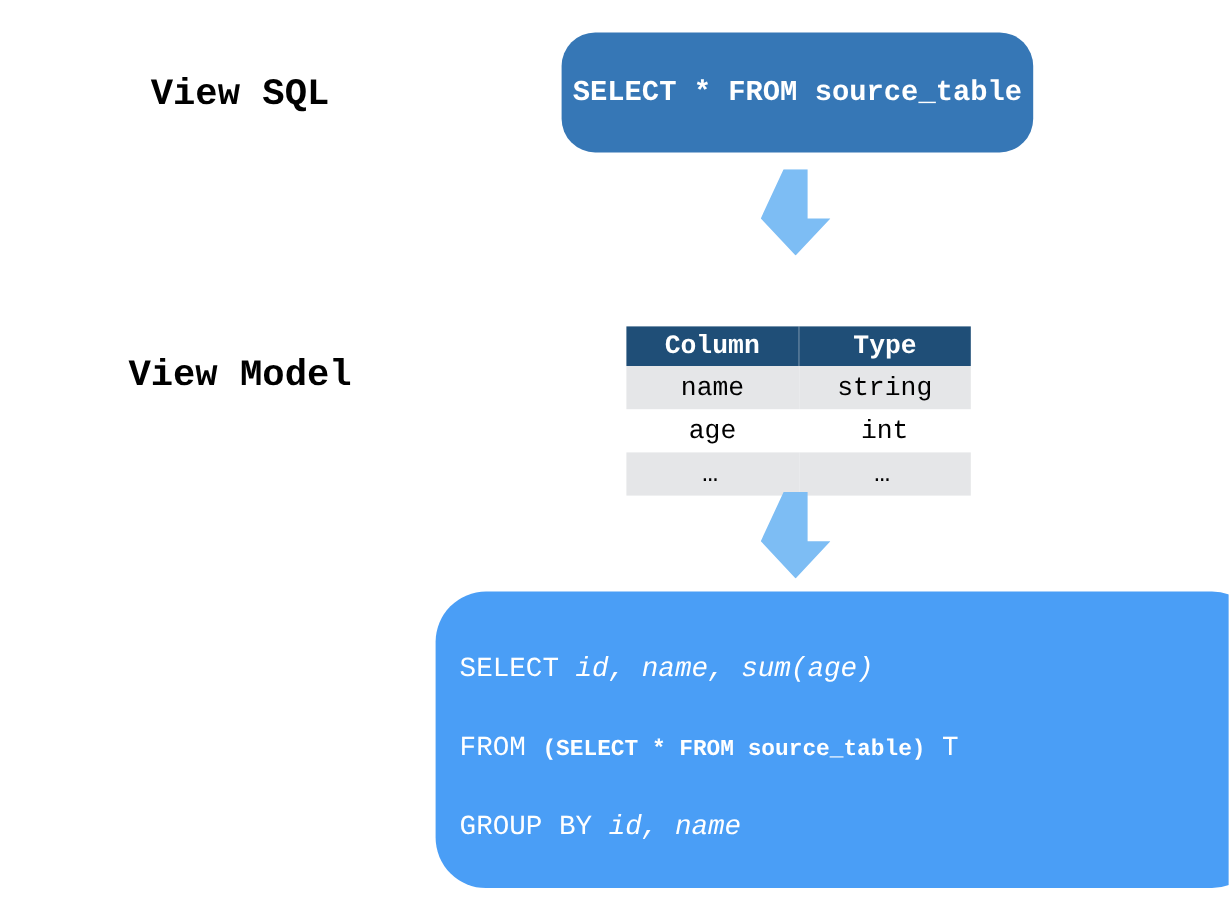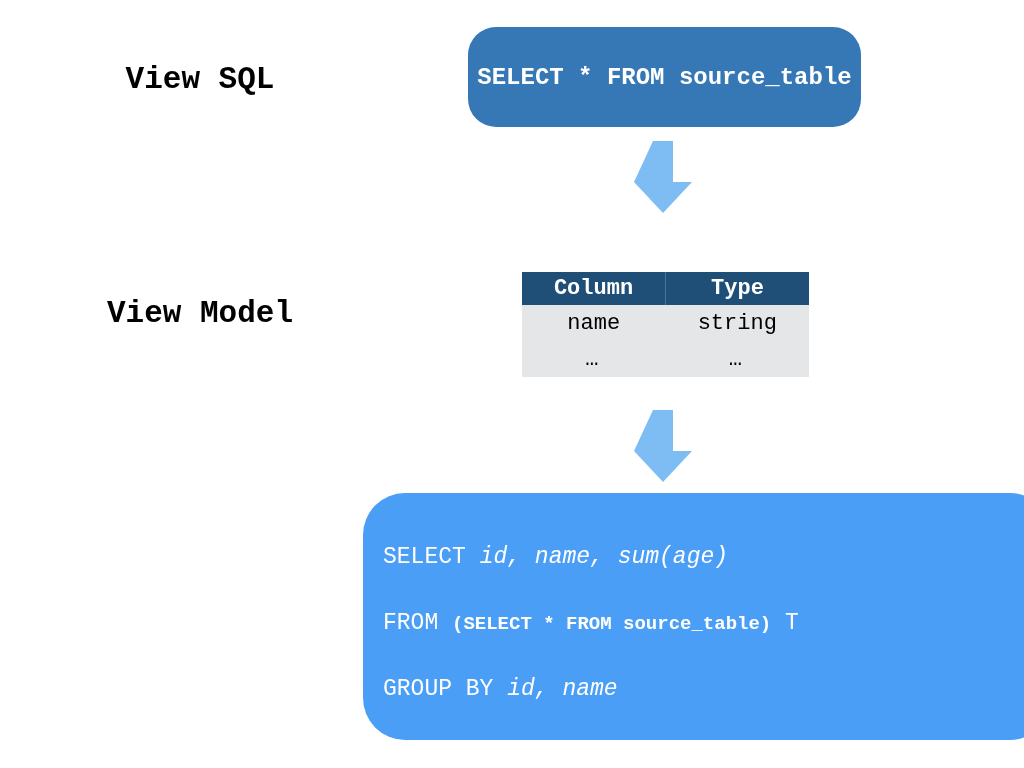--- a/index.html
+++ b/index.html
@@ -116,20 +116,24 @@
       <tr>
         <th>Column</th>
         <th>Type</th>
       </tr>
     </thead>
     <tbody>
       <tr class="alt">
         <td>name</td>
         <td>string</td>
       </tr>
+      <tr>
+        <td>age</td>
+        <td>int</td>
+      </tr>
       <tr class="alt">
         <td class="dots">…</td>
         <td class="dots">…</td>
       </tr>
     </tbody>
   </table>
 
   <div class="side-label" id="label-view-model">View Model</div>
 
   <svg class="arrow" id="arrow-2" viewBox="0 0 58 72">

